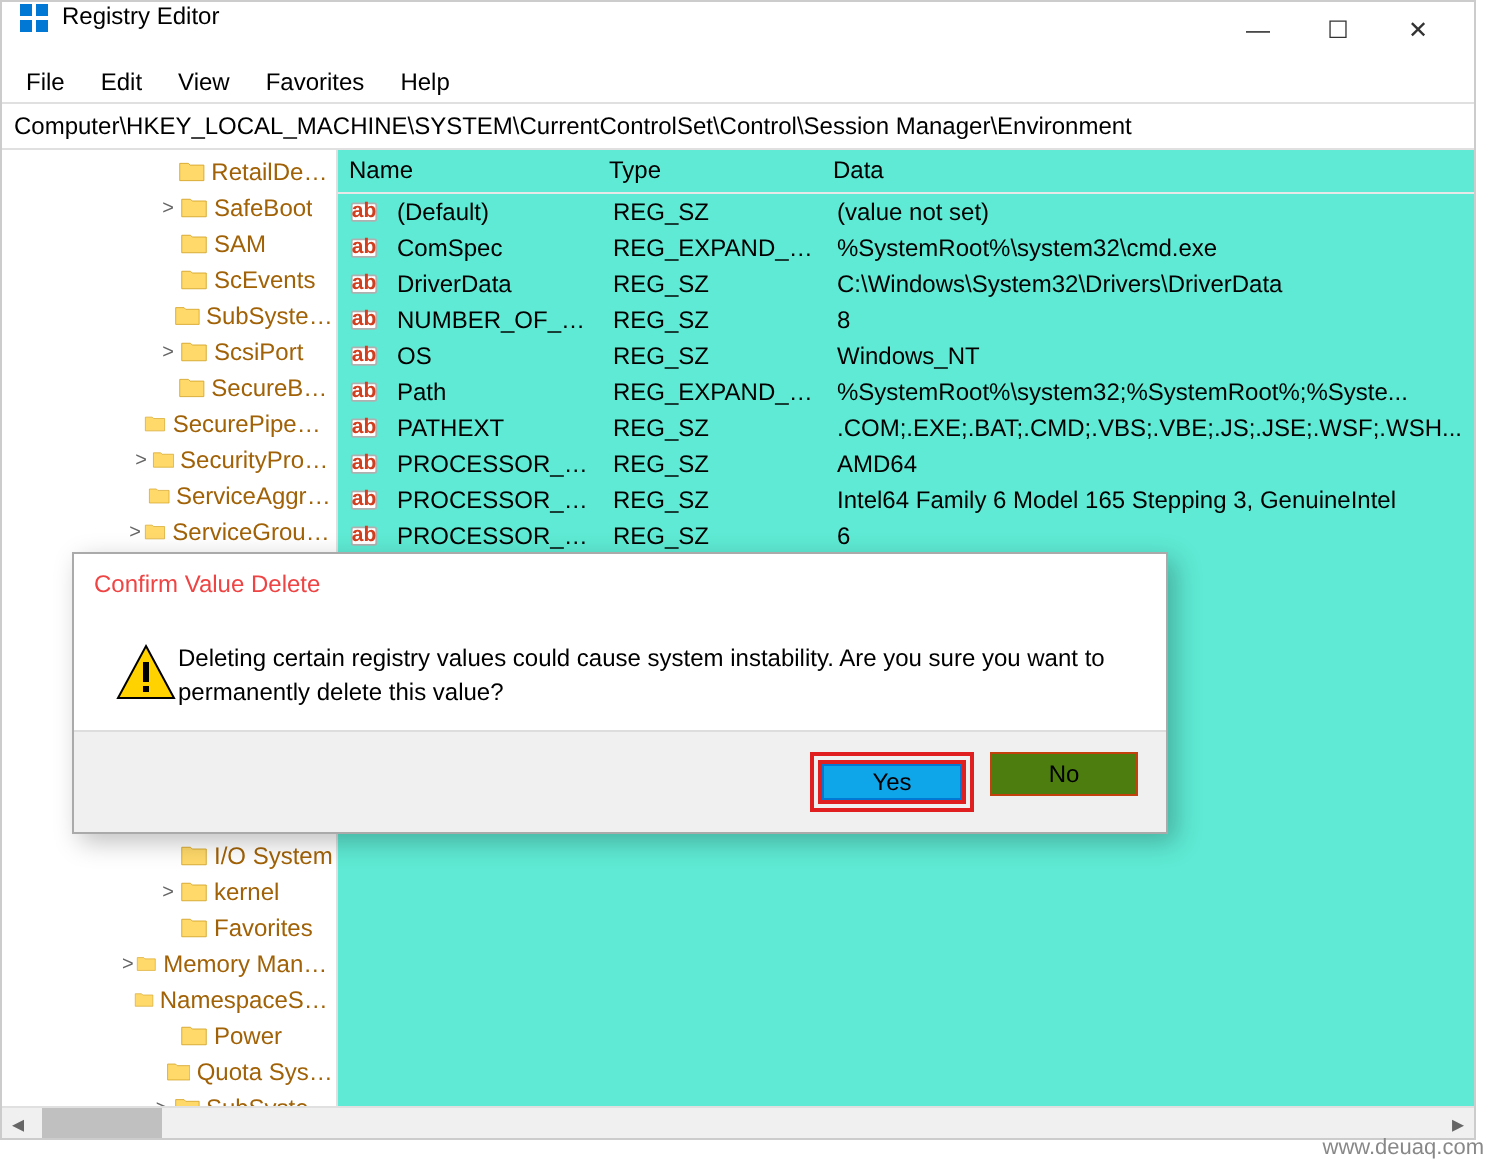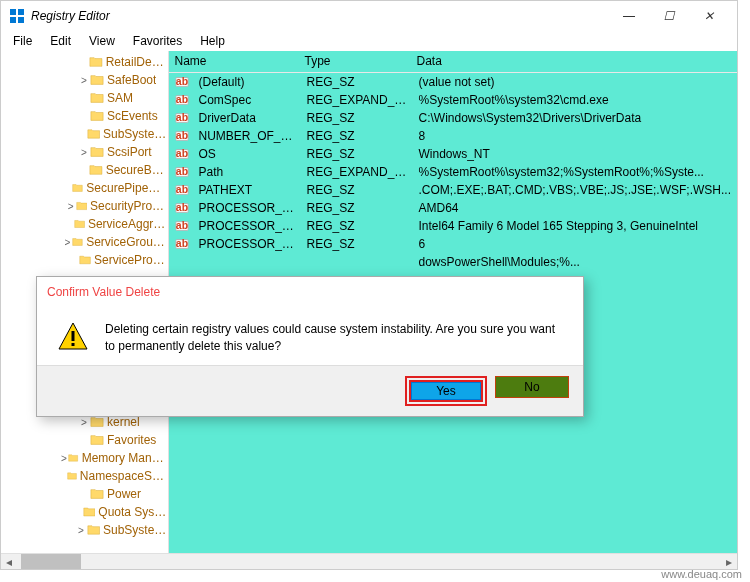--- a/index.html
+++ b/index.html
@@ -1,19 +1,19 @@
 <!DOCTYPE html>
 <html><head>
 <meta charset="utf-8">
 <style>
 * { box-sizing: border-box; margin: 0; padding: 0; font-family: 'Segoe UI', Tahoma, sans-serif; font-size: 12px; }
 body { background: #fff; width: 750px; height: 582px; overflow: hidden; position: relative; }
 .window { width: 738px; height: 570px; border: 1px solid #ccc; display: flex; flex-direction: column; background: #fff; }
 
-.titlebar { height: 30px; display: flex; align-items: center; padding: 0 8px; background: #fff; font-style: italic; }
+.titlebar { height: 30px; display: flex; align-items: flex-start; padding: 0 8px; background: #fff; }
 .titlebar .app-icon { width: 16px; height: 16px; margin-right: 6px; color: #0078d4; }
 .titlebar .title { flex: 1; color: #000; }
 .titlebar .ctrl { width: 40px; height: 28px; display: flex; align-items: center; justify-content: center; color: #333; }
 
 .menubar { height: 20px; display: flex; align-items: center; padding: 0 4px; gap: 2px; background: #fff; }
 .menubar .mitem { padding: 2px 8px; color: #000; }
 
 .addressbar { height: 24px; border-top: 1px solid #e0e0e0; border-bottom: 1px solid #e0e0e0; display: flex; align-items: center; padding: 0 6px; background: #fff; }
 .addressbar .path { color: #000; white-space: nowrap; overflow: hidden; }
 
@@ -31,21 +31,21 @@
 .col-name { width: 130px; } .col-type { width: 112px; } .col-data { flex: 1; }
 .list-row { height: 18px; display: flex; align-items: center; }
 .list-row .c { padding: 0 6px; white-space: nowrap; overflow: hidden; text-overflow: ellipsis; }
 .val-icon { width: 14px; height: 14px; margin: 0 4px 0 6px; flex-shrink: 0; }
 .scroll-h { height: 16px; background: #f0f0f0; border-top: 1px solid #e0e0e0; display: flex; }
 .scroll-h .arrow { width: 16px; display: flex; align-items: center; justify-content: center; color: #666; }
 .scroll-h .thumb { background: #c0c0c0; }
 
 .dialog { position: absolute; left: 36px; top: 276px; width: 548px; background: #fff; border: 1px solid #aaa; box-shadow: 4px 4px 12px rgba(0,0,0,0.25); }
 .dialog .dlg-title { height: 30px; padding: 8px 10px 0; color: #ef4444; }
-.dialog .dlg-body { display: flex; padding: 14px 20px 10px; gap: 16px; }
+.dialog .dlg-body { display: flex; padding: 14px 20px 10px; gap: 0; }
 .dialog .warn-icon { width: 32px; height: 32px; flex-shrink: 0; }
 .dialog .msg { color: #000; line-height: 1.4; }
 .dialog .dlg-buttons { background: #f0f0f0; padding: 10px 14px; display: flex; justify-content: flex-end; gap: 8px; border-top: 1px solid #ddd; }
 .btn { width: 74px; height: 22px; border: 1px solid #c2410c; background: #4d7c0f; display: flex; align-items: center; justify-content: center; }
 .btn.yes { border: 2px solid #e02020; outline: 1px solid #0078d4; outline-offset: -3px; background: #0ea5e9; }
 .highlight-box { border: 2px solid #e02020; padding: 2px; display: inline-flex; }
 
 .watermark { position: absolute; right: 8px; bottom: 2px; color: #888; font-size: 11px; }
 
 svg.folder-icon path { fill: #ffd96a; stroke: #d4a428; stroke-width: 0.5; }
@@ -68,20 +68,23 @@
   </div>
 
   <div class="menubar">
     <div class="mitem">File</div>
     <div class="mitem">Edit</div>
     <div class="mitem">View</div>
     <div class="mitem">Favorites</div>
     <div class="mitem">Help</div>
   </div>
 
+  <div class="addressbar">
+    <span class="path">Computer\HKEY_LOCAL_MACHINE\SYSTEM\CurrentControlSet\Control\Session Manager\Environment</span>
+  </div>
 
   <div class="body">
     <div class="tree-pane" id="tree">
         <div class="tree-node">
           <span class="vline"></span>
           <span class="vline"></span>
           <span class="vline"></span>
           <span class="vline"></span>
           <span class="vline"></span>
           <span class="vline"></span>

